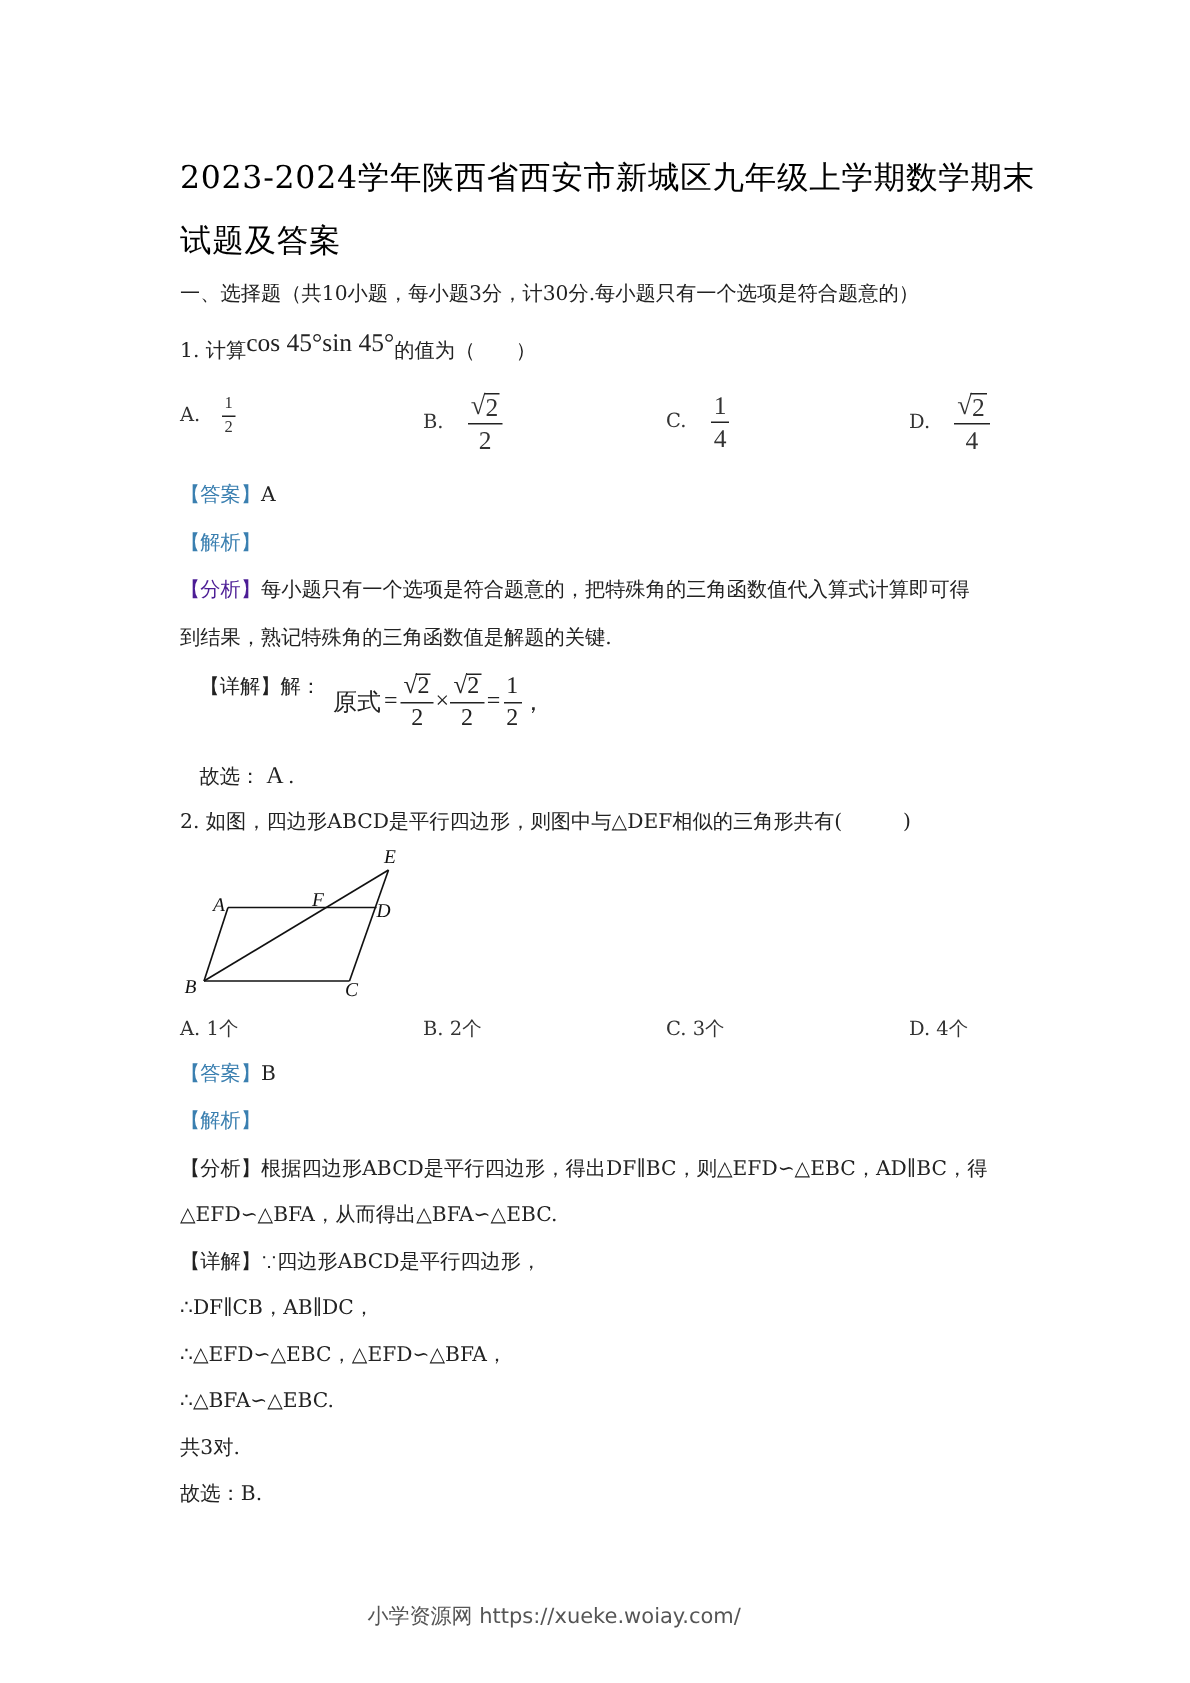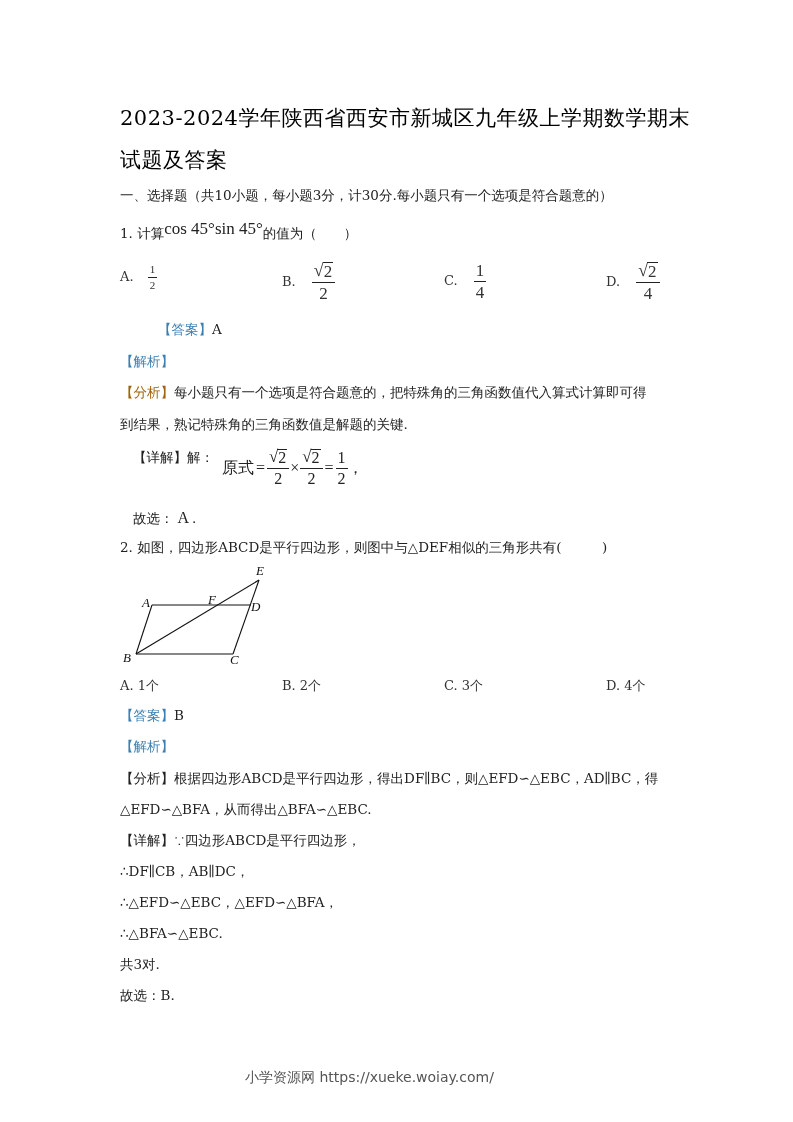--- a/index.html
+++ b/index.html
@@ -2,21 +2,21 @@
 <html><head>
 <meta charset="utf-8">
 <style>
   html, body { margin: 0; padding: 0; background: #ffffff; }
   body { width: 793px; height: 1122px; position: relative; overflow: hidden;
          font-family: "DejaVu Serif", "Liberation Serif", serif; color: #1a1a1a; }
   .abs { position: absolute; white-space: nowrap; }
   .title { font-size: 21px; color: #000000; letter-spacing: 0.5px; }
   .body-text { font-size: 13.5px; color: #222; }
   .label-blue { color: #3a7fb0; }
-  .bracket { color: #a16207; }
+  .bracket { color: #4c1d95; }
   .math { font-family: "Liberation Serif", "DejaVu Serif", serif; }
   .frac { display: inline-flex; flex-direction: column; align-items: center; vertical-align: middle; line-height: 1; }
   .frac .num { padding: 0 2px 2px 2px; border-bottom: 1px solid #222; }
   .frac .den { padding-top: 2px; }
   .sqrt { display: inline-flex; align-items: flex-start; }
   .sqrt .rad { font-size: 1.05em; }
   .sqrt .under { border-top: 1px solid #222; margin-left: -1px; padding: 0 1px; }
   .opt { font-size: 13px; color: #333; }
   .footer { font-family: "DejaVu Sans", sans-serif; font-size: 14px; color: #555; }
 </style>
@@ -60,21 +60,21 @@
   <span>D.</span>
   <span class="frac math" style="font-size:17px; margin-left:12px;">
     <span class="num"><span class="sqrt">
           <span class="rad">√</span>
           <span class="under">2</span>
         </span></span>
     <span class="den">4</span>
   </span>
 </div>
 
-<div class="abs body-text" style="left:120px; top:321px;margin-left:38px;">
+<div class="abs body-text" style="left:120px; top:321px;">
   <span class="label-blue">【<span>答案</span>】</span><span>A</span>
 </div>
 <div class="abs body-text label-blue" style="left:120px; top:353px;">【<span>解析</span>】</div>
 <div class="abs body-text" style="left:120px; top:384px;">
   <span class="bracket">【<span>分析</span>】</span><span>每小题只有一个选项是符合题意的，把特殊角的三角函数值代入算式计算即可得</span>
 </div>
 <div class="abs body-text" style="left:120px; top:416px;">到结果，熟记特殊角的三角函数值是解题的关键.</div>
 
 <div class="abs body-text" style="left:133px; top:449px; display:flex; ">
   <span>【<span>详解</span>】</span>

